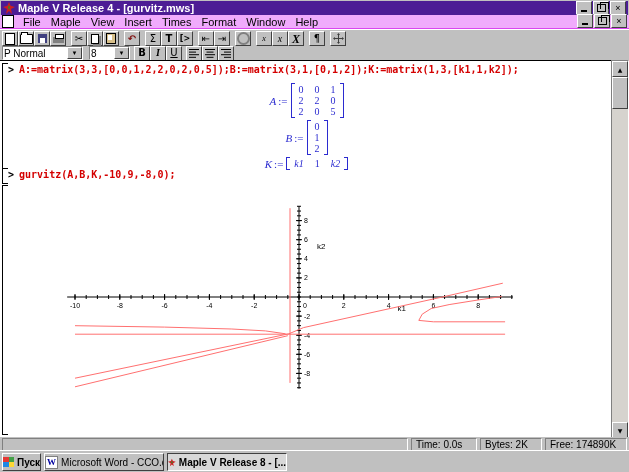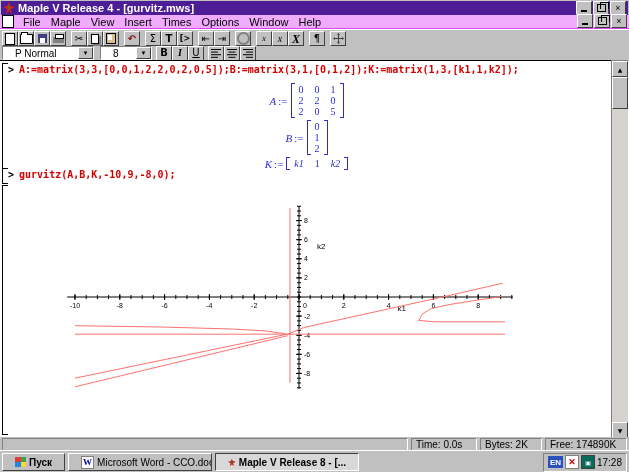--- a/index.html
+++ b/index.html
@@ -34,21 +34,21 @@
   .folder:before{content:"";position:absolute;top:-3px;left:0;width:5px;height:2px;border:1px solid #000;border-bottom:none;background:#fff}
   .floppy{width:9px;height:9px;background:#404080;position:relative}
   .floppy:before{content:"";position:absolute;left:2px;top:4px;width:5px;height:5px;background:#fff}
   .printer{width:11px;height:6px;background:#808080;position:relative;margin-top:3px}
   .printer:before{content:"";position:absolute;left:2px;top:-3px;width:7px;height:3px;background:#fff;border:1px solid #000}
   .copy-ic{width:6px;height:8px;background:#fff;border:1px solid #000;box-shadow:2px 2px 0 #808080}
   .paste-ic{width:8px;height:9px;background:#d8c08a;border:1px solid #000;position:relative}
   .paste-ic:before{content:"";position:absolute;left:1px;top:1px;width:4px;height:5px;background:#fff}
   .stop-circle{width:9px;height:9px;border-radius:50%;border:2px solid #808080}
   .serif-i{font-family:"Liberation Serif",serif;font-style:italic}
-  .combo{height:12px;background:#fff;display:flex;align-items:center;font-size:10px;padding-left:12px;white-space:nowrap;flex:none}
+  .combo{height:12px;background:#fff;display:flex;align-items:center;font-size:10px;padding-left:1px;white-space:nowrap;flex:none}
   .combo .drop{margin-left:auto;width:13px;height:10px;background:#c0c0c0;display:flex;align-items:center;justify-content:center;font-size:6px;flex:none}
   .alsvg{display:block}
 
   
   .worksheet{position:absolute;top:60px;left:0;width:613px;height:377px;background:#fff;overflow:hidden;border-top:1px solid #000}
   .group-bracket{position:absolute;left:2px;width:5px;border-left:1px solid #000;border-top:1px solid #000;border-bottom:1px solid #000}
   .input-line{position:absolute;left:8px;display:flex;font-family:"DejaVu Sans Mono",monospace;font-weight:bold;font-size:10px;white-space:pre}
   .prompt{color:#000;margin-right:5px}
   .code{color:#d40000}
   .out-area{position:absolute;top:21px;left:0;width:100%;display:flex;flex-direction:column;align-items:center;color:#2b2bd0}
@@ -68,21 +68,21 @@
   .sb-btn{position:absolute;left:0;width:14px;height:14px;background:#c0c0c0;display:flex;align-items:center;justify-content:center;font-size:6px;color:#000;font-family:"DejaVu Sans",sans-serif}
   .sb-thumb{position:absolute;left:0;top:16px;width:14px;height:30px;background:#c0c0c0}
 
   
   .statusbar{position:absolute;top:437px;left:0;right:0;height:13px;background:#c0c0c0;display:flex;align-items:stretch;padding:1px 2px;gap:3px;font-size:10px}
   .panel{display:flex;align-items:center;padding:0 4px;white-space:nowrap}
   .panel.fill{flex:1}
 
   
   .taskbar{position:absolute;top:450px;left:0;right:0;height:22px;background:#c0c0c0;border-top:1px solid #fff;display:flex;align-items:center;padding:0 2px;gap:3px}
-  .task-btn{height:16px;display:flex;align-items:center;gap:3px;padding:0 12px;font-size:10px;background:#c0c0c0;white-space:nowrap;overflow:hidden}
+  .task-btn{height:16px;display:flex;align-items:center;gap:3px;padding:0 0;font-size:10px;background:#c0c0c0;white-space:nowrap;overflow:hidden}
   .task-btn.start{font-weight:bold}
   .task-btn.active{border-top:1px solid #404040;border-left:1px solid #404040;border-right:1px solid #fff;border-bottom:1px solid #fff;background:#d8d8d8;font-weight:bold}
   .flag{width:11px;height:10px;display:grid;grid-template:1fr 1fr / 1fr 1fr;flex:none}
   .w-ic{width:11px;height:11px;background:#fff;border:1px solid #808080;color:#0000a0;font-weight:bold;font-size:9px;display:flex;align-items:center;justify-content:center;font-family:"Liberation Serif",serif;flex:none}
   .tray{margin-left:auto;height:17px;display:flex;align-items:center;gap:2px;padding:0 4px;font-size:10px}
   .lang{width:15px;height:12px;background:#2a52be;color:#fff;font-size:8px;font-weight:bold;display:flex;align-items:center;justify-content:center;flex:none}
   .tray-x{width:12px;height:12px;background:#fff;border:1px solid #808080;color:#d00;font-weight:bold;font-size:9px;display:flex;align-items:center;justify-content:center;flex:none}
   .tray-mon{width:12px;height:12px;background:#0a6a5a;border:1px solid #404040;color:#fff;font-size:6px;display:flex;align-items:center;justify-content:center;flex:none}
 </style>
 </head>
@@ -106,21 +106,21 @@
 </div>
 
 <div class="menubar">
   <span class="doc-icon"></span>
   <span id="menu-items" style="display:flex">
       <span class="menu-item">File</span>
       <span class="menu-item">Maple</span>
       <span class="menu-item">View</span>
       <span class="menu-item">Insert</span>
       <span class="menu-item">Times</span>
-      <span class="menu-item">Options</span>
+      <span class="menu-item">Format</span>
       <span class="menu-item">Window</span>
       <span class="menu-item">Help</span>
     </span>
   <span class="mdi-btns">
     <span class="winbtn raised">
         <span class="ic-min"></span>
       </span>
     <span class="winbtn raised">
         <span class="ic-restore"></span>
       </span>
@@ -474,19 +474,13 @@
     <span class="w-ic">W</span>
     <span>Microsoft Word - ССО.doc</span>
   </span>
   <span class="task-btn active" style="width:118px">
     <svg width="11" height="11" viewBox="0 0 12 12">
       <path d="M6 0 L7.6 3.8 L12 5 L8 7 L9 12 L6 9 L3 12 L4 7 L0 5 L4.4 3.8 Z" fill="#cc2020"></path>
       <path d="M6 3 L7 5.5 L6 8 L5 5.5 Z" fill="#2e8b2e"></path>
     </svg>
     <span>Maple V Release 8 - [...</span>
   </span>
-  <span class="tray sunken">
-    <span class="lang">EN</span>
-    <span class="tray-x">✕</span>
-    <span class="tray-mon">▣</span>
-    <span>17:28</span>
-  </span>
 </div>
 
 </body></html>

